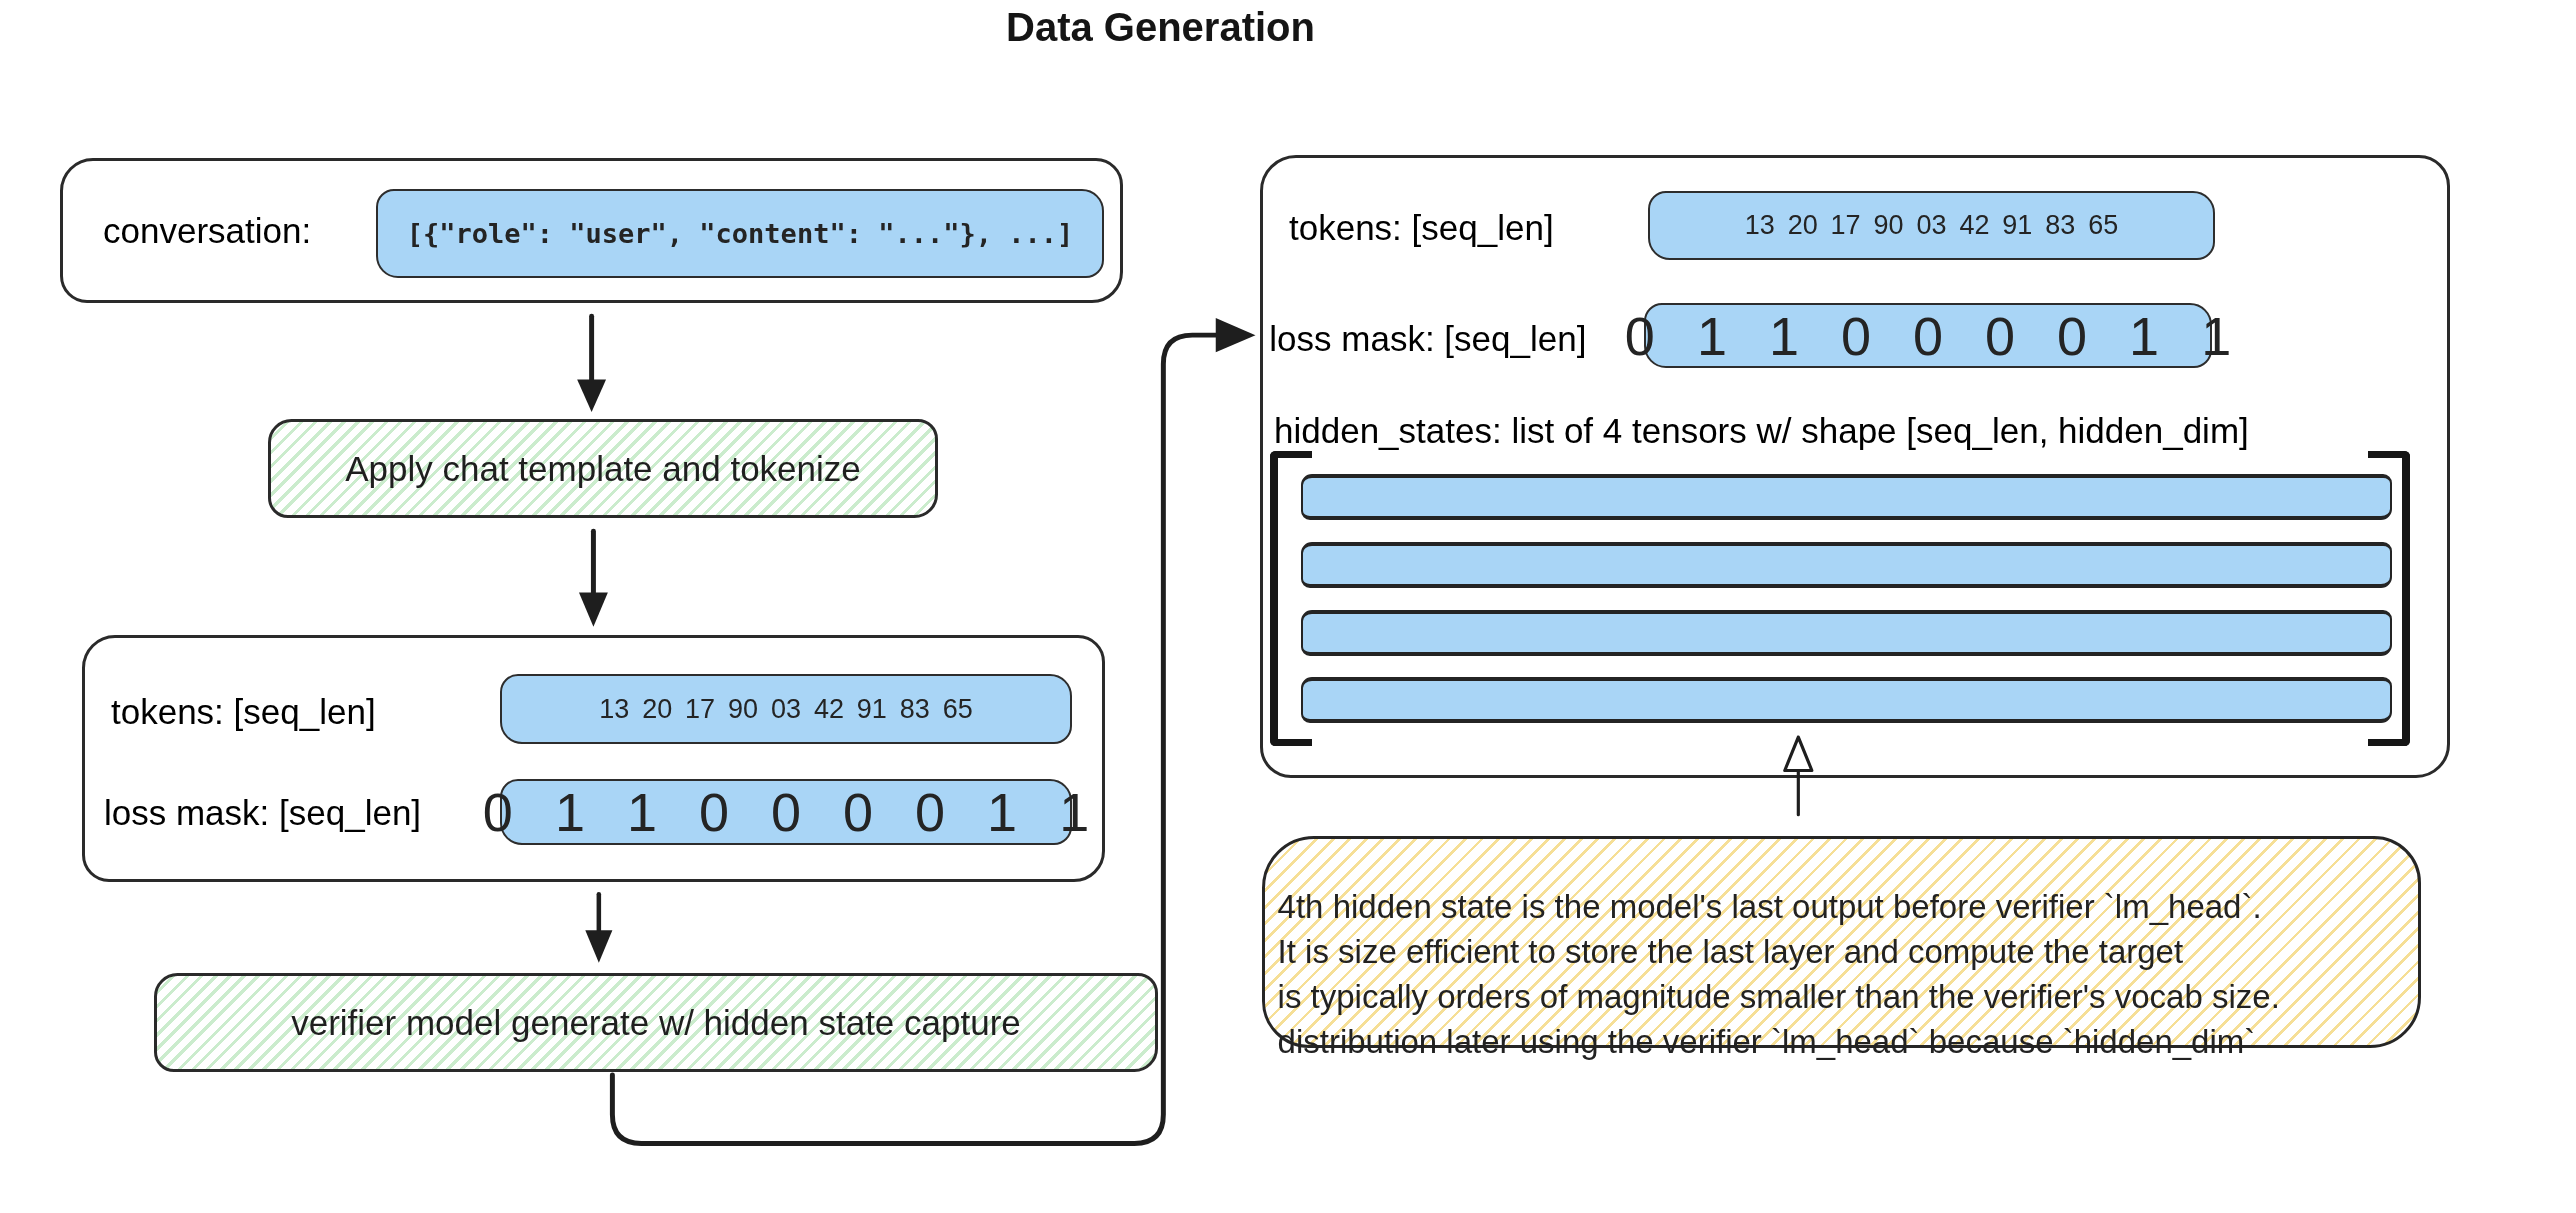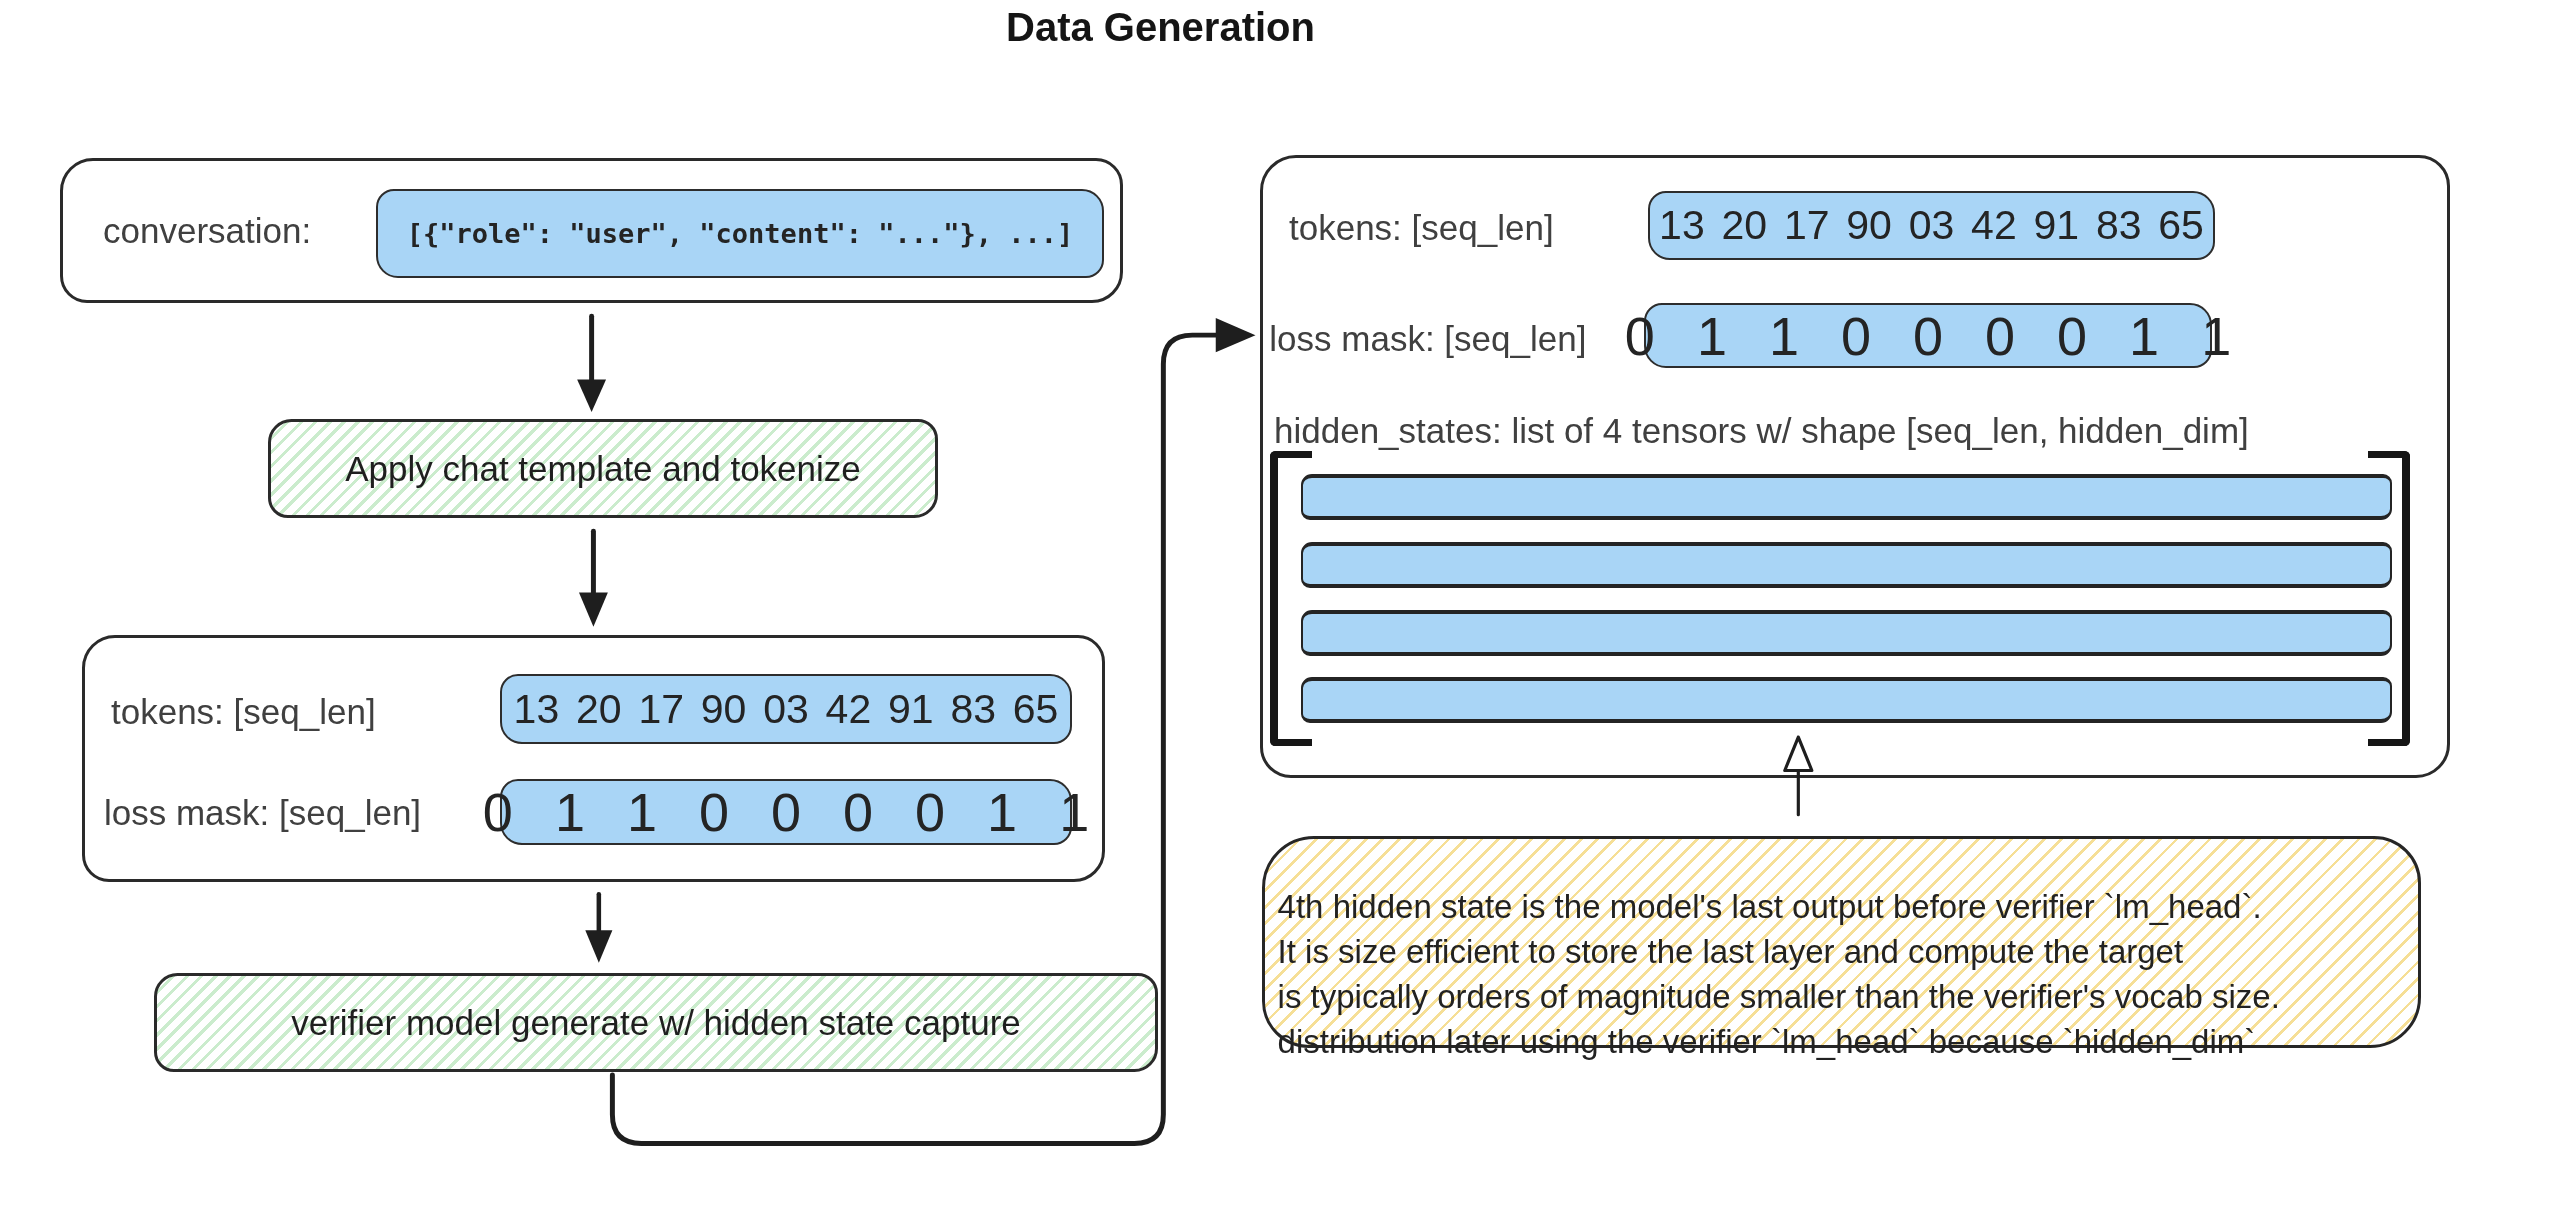--- a/index.html
+++ b/index.html
@@ -10,28 +10,28 @@
   .title{
     position:absolute;left:867px;top:5.4px;width:587px;text-align:center;
     font-size:40px;font-weight:700;color:#151515;letter-spacing:0;
   }
   
   .sbox{
     position:absolute;background:#ffffff;border:3.2px solid #2a2a2a;box-sizing:border-box;
   }
   .round-big{border-radius:33px 27px 31px 27px;}
   .round-mid{border-radius:23.5px 20px 23.5px 20px;}
-  .lbl{position:absolute;font-size:35px;white-space:nowrap;color:#404040;}
+  .lbl{position:absolute;font-size:35px;white-space:nowrap;color:#000000;}
   .pill{
     position:absolute;background:#a9d5f6;border:2.7px solid #2d2d2d;box-sizing:border-box;
     border-radius:18px 22px 18px 22px;display:flex;align-items:center;justify-content:center;
     white-space:nowrap;color:#242424;
   }
   .pill.mono{font-family:"DejaVu Sans Mono",monospace;font-size:27px;font-weight:700;}
-  .pill.nums{font-size:41px;word-spacing:5.4px;}
+  .pill.nums{font-size:27px;word-spacing:5.4px;}
   .pill.mask{font-size:54px;word-spacing:27px;}
   .stepbox{
     display:flex;align-items:center;justify-content:center;font-size:35px;white-space:nowrap;
     background:repeating-linear-gradient(135deg,#cbeccd 0px,#cbeccd 3.2px,rgba(255,255,255,0) 3.2px,rgba(255,255,255,0) 10px),#ffffff;
   }
   .notebox{
     position:absolute;left:1262px;top:836px;width:1159px;height:212px;box-sizing:border-box;
     border:3.6px solid #262626;border-radius:52px 47px 51px 47px;
     background:repeating-linear-gradient(135deg,#f6df96 0px,#f6df96 2.7px,rgba(255,255,255,0) 2.7px,rgba(255,255,255,0) 11.7px),#ffffff;
     padding:45px 12.6px 0 12.6px;

